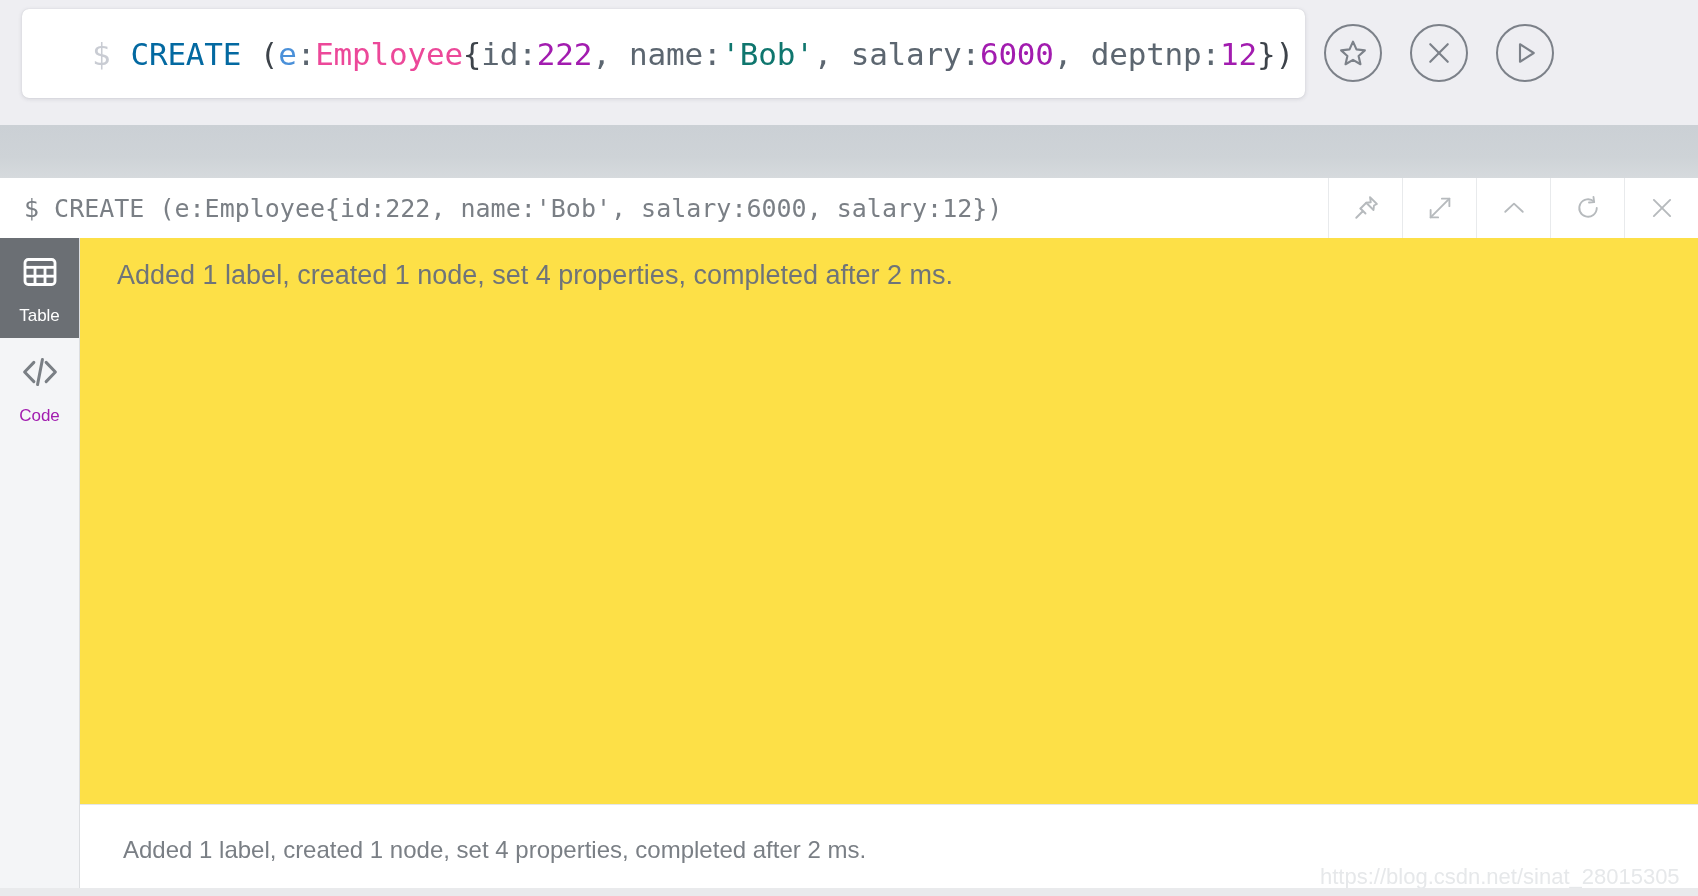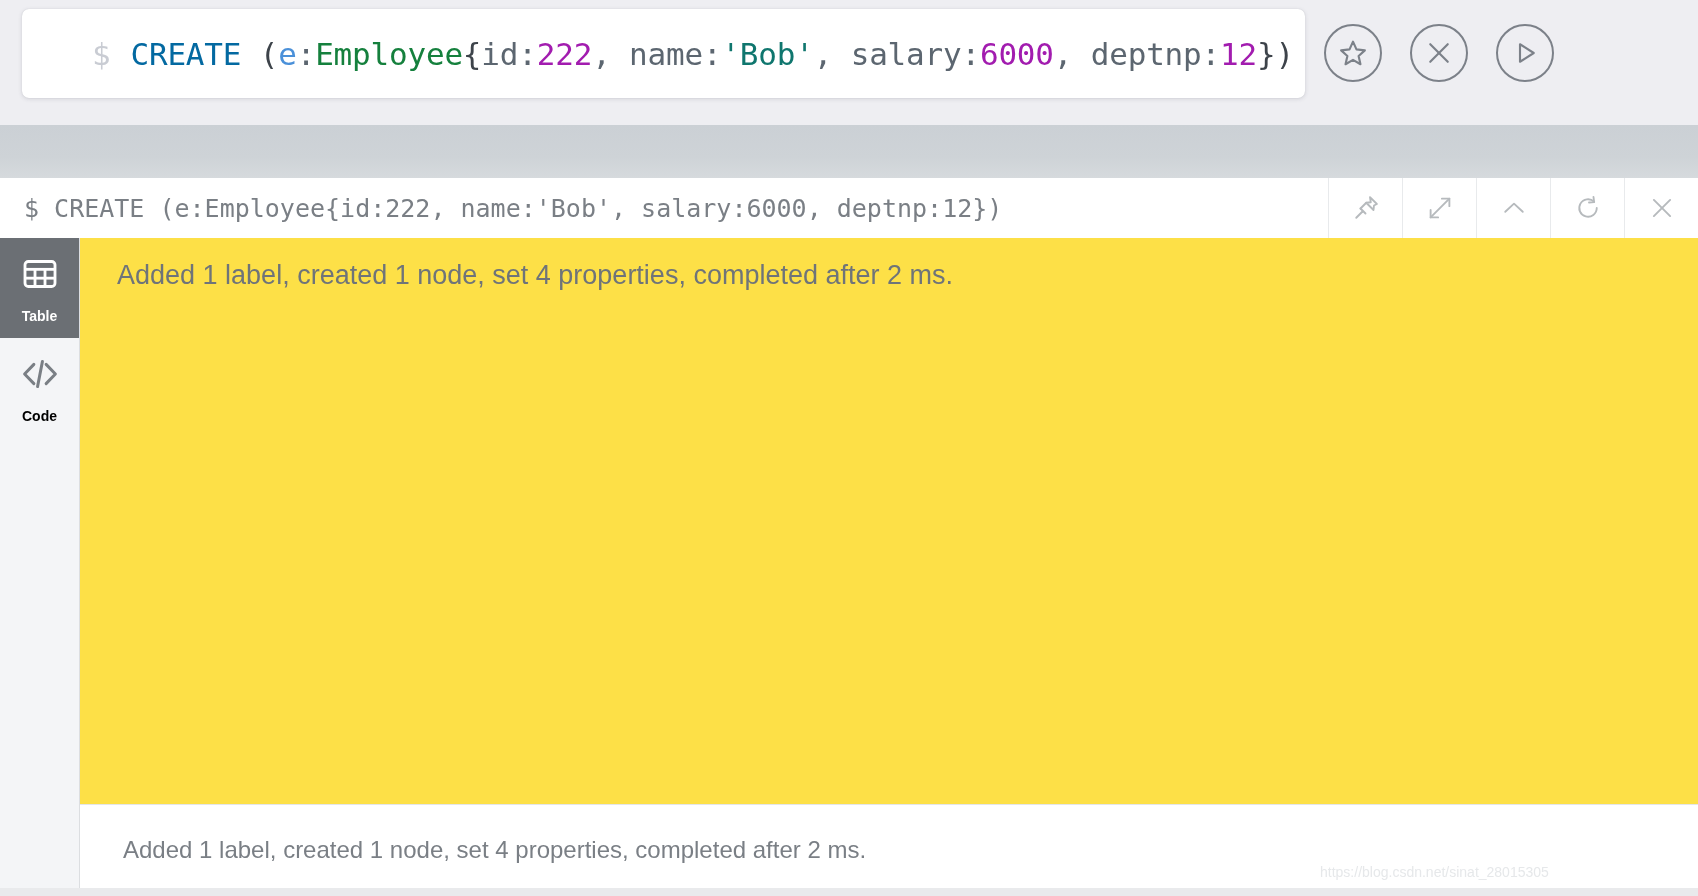--- a/index.html
+++ b/index.html
@@ -46,21 +46,21 @@
     box-sizing: border-box;
     font-family: "DejaVu Sans Mono", "Liberation Mono", monospace;
     font-size: 31px;
     letter-spacing: -0.2px;
     white-space: nowrap;
   }
   .tok-prompt   { color: #c9ccd3; margin-right: 20px; }
   .tok-keyword  { color: #0369a1; }
   .tok-plain    { color: #5c6670; }
   .tok-var      { color: #4a90d9; }
-  .tok-label    { color: #15803d; }
+  .tok-label    { color: #ec4899; }
   .tok-number   { color: #a21caf; }
   .tok-string   { color: #0f766e; }
   .tok-punct    { color: #3d434a; }
 
   
   #editor-buttons {
     position: absolute;
     left: 1316px;
     top: 0;
     width: 382px;
@@ -155,33 +155,32 @@
     border-right: 1px solid #dcdee1;
     box-sizing: border-box;
   }
   .side-item {
     width: 79px;
     height: 100px;
     display: flex;
     flex-direction: column;
     align-items: center;
     justify-content: center;
-    color: #000000;
+    color: #a21caf;
   }
   .side-item.active {
     background: #6b6f74;
     color: #ffffff;
   }
   .side-icon { height: 44px; display:flex; align-items:center; justify-content:center; }
   .side-icon svg { display: block; }
   .side-label {
-    font-size: 14px;
+    font-size: 17px;
     margin-top: 12px;
     font-family: "Liberation Sans", sans-serif;
-    font-weight: bold;
   }
 
   
   #result-main {
     position: absolute;
     left: 80px;
     top: 0;
     width: 1618px;
     height: 658px;
     background: #fde047;
@@ -215,21 +214,21 @@
     left: 43px;
     top: 31px;
     font-size: 24px;
     color: #7a7f85;
     font-family: "Liberation Sans", sans-serif;
   }
   #watermark {
     position: absolute;
     left: 1320px;
     top: 864px;
-    font-size: 14px;
+    font-size: 22px;
     color: #e6e8ea;
     font-family: "Liberation Sans", sans-serif;
     white-space: nowrap;
   }
   #bottom-edge {
     position: absolute;
     left: 0;
     top: 888px;
     width: 1698px;
     height: 8px;
@@ -276,21 +275,21 @@
     </div>
 
   </div>
 </div>
 
 <div id="gray-band"></div>
 
 <div id="result-frame">
 
   <div id="result-header">
-    <div id="result-query">$ CREATE (e:Employee{id:222, name:'Bob', salary:6000, deptnp:12})</div>
+    <div id="result-query">$ CREATE (e:Employee{id:222, name:'Bob', salary:6000, salary:12})</div>
 
     <div id="result-tools">
 
       <div class="tool-btn">
         <span>
           <svg width="30" height="30" viewBox="0 0 24 24" fill="none" stroke="#b6babd" stroke-width="1.5" stroke-linecap="round" stroke-linejoin="round">
             <path d="M15.2 3.3l5.5 5.5-2.3 1.2-0.4 3.6-5.8-5.8 3.6-0.4z"></path>
             <line x1="12.2" y1="7.8" x2="7.6" y2="12.4"></line>
             <path d="M7.6 12.4l4 4"></path>
             <line x1="9.2" y1="14.8" x2="4.2" y2="19.8"></line>

